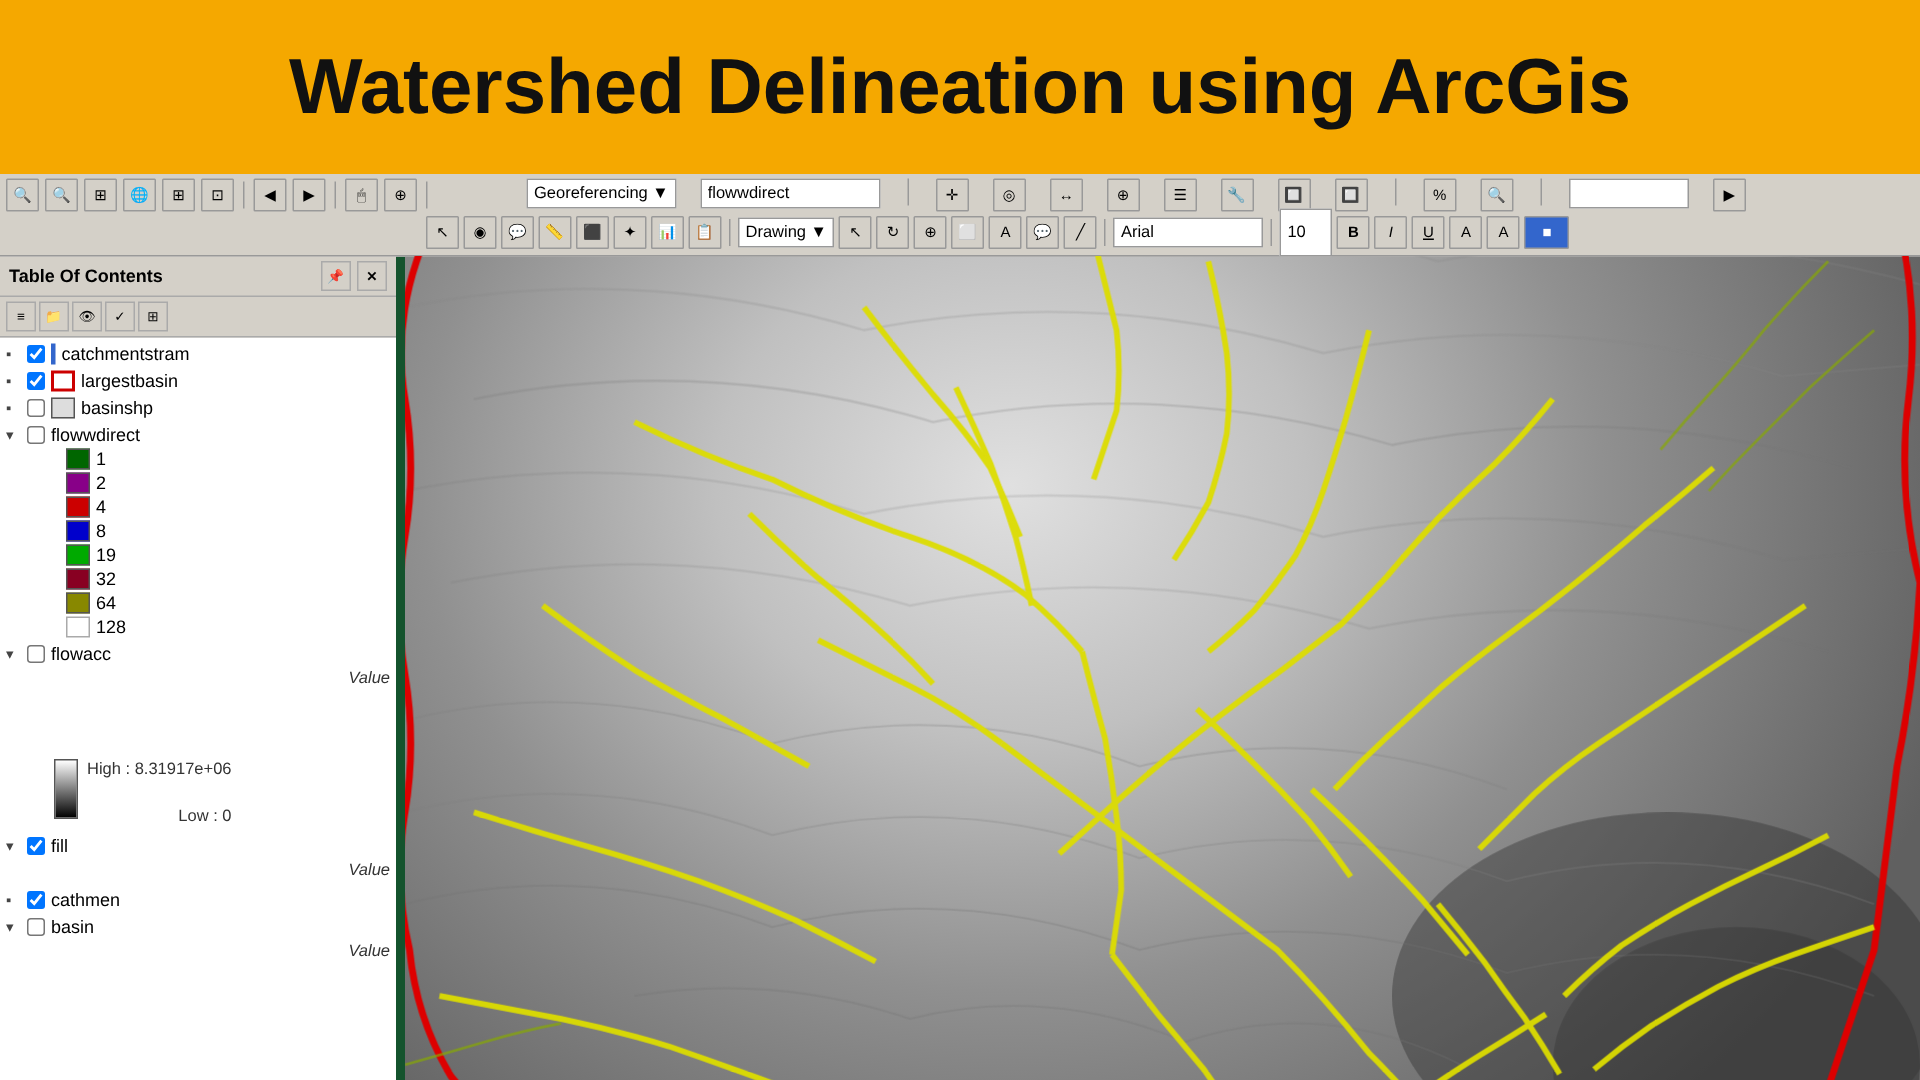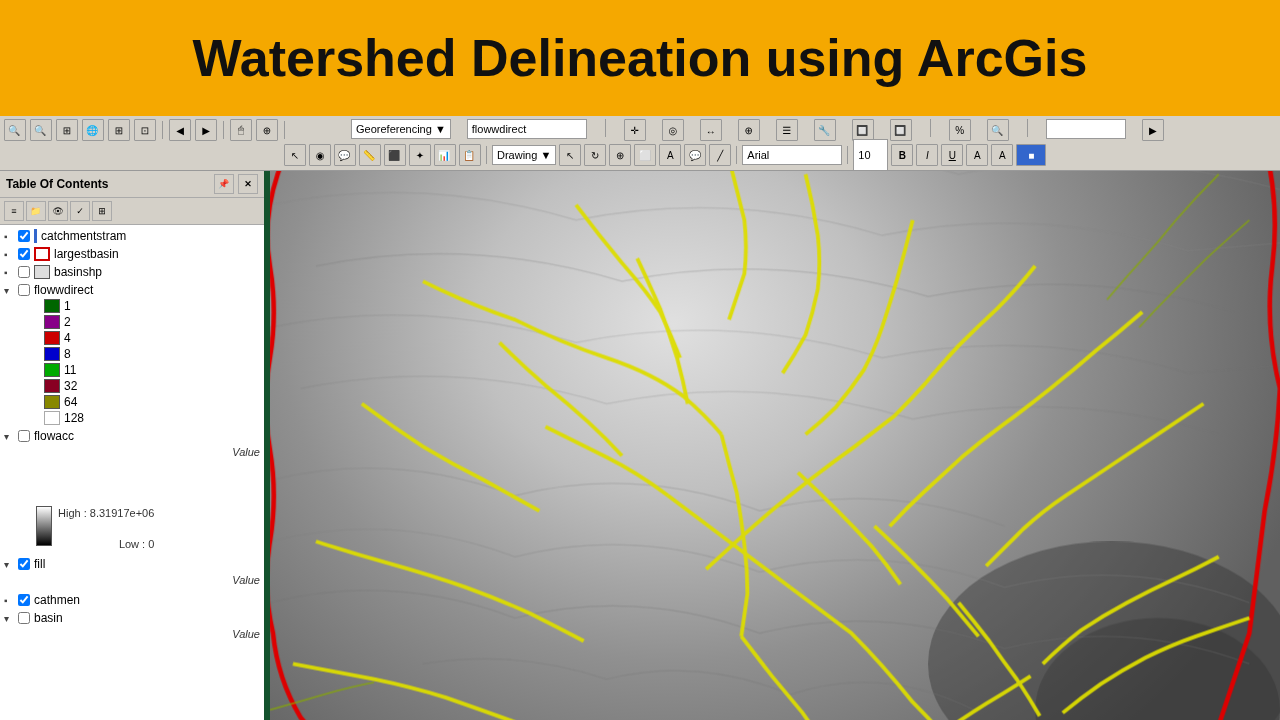--- a/index.html
+++ b/index.html
@@ -406,21 +406,21 @@
           <div class="toc-sublayer-item">
             <div class="toc-color-swatch" style="background:#cc0000"></div>
             <span>4</span>
           </div>
           <div class="toc-sublayer-item">
             <div class="toc-color-swatch" style="background:#0000cc"></div>
             <span>8</span>
           </div>
           <div class="toc-sublayer-item">
             <div class="toc-color-swatch" style="background:#00aa00"></div>
-            <span>11</span>
+            <span>19</span>
           </div>
           <div class="toc-sublayer-item">
             <div class="toc-color-swatch" style="background:#880022"></div>
             <span>32</span>
           </div>
           <div class="toc-sublayer-item">
             <div class="toc-color-swatch" style="background:#888800"></div>
             <span>64</span>
           </div>
           <div class="toc-sublayer-item">

